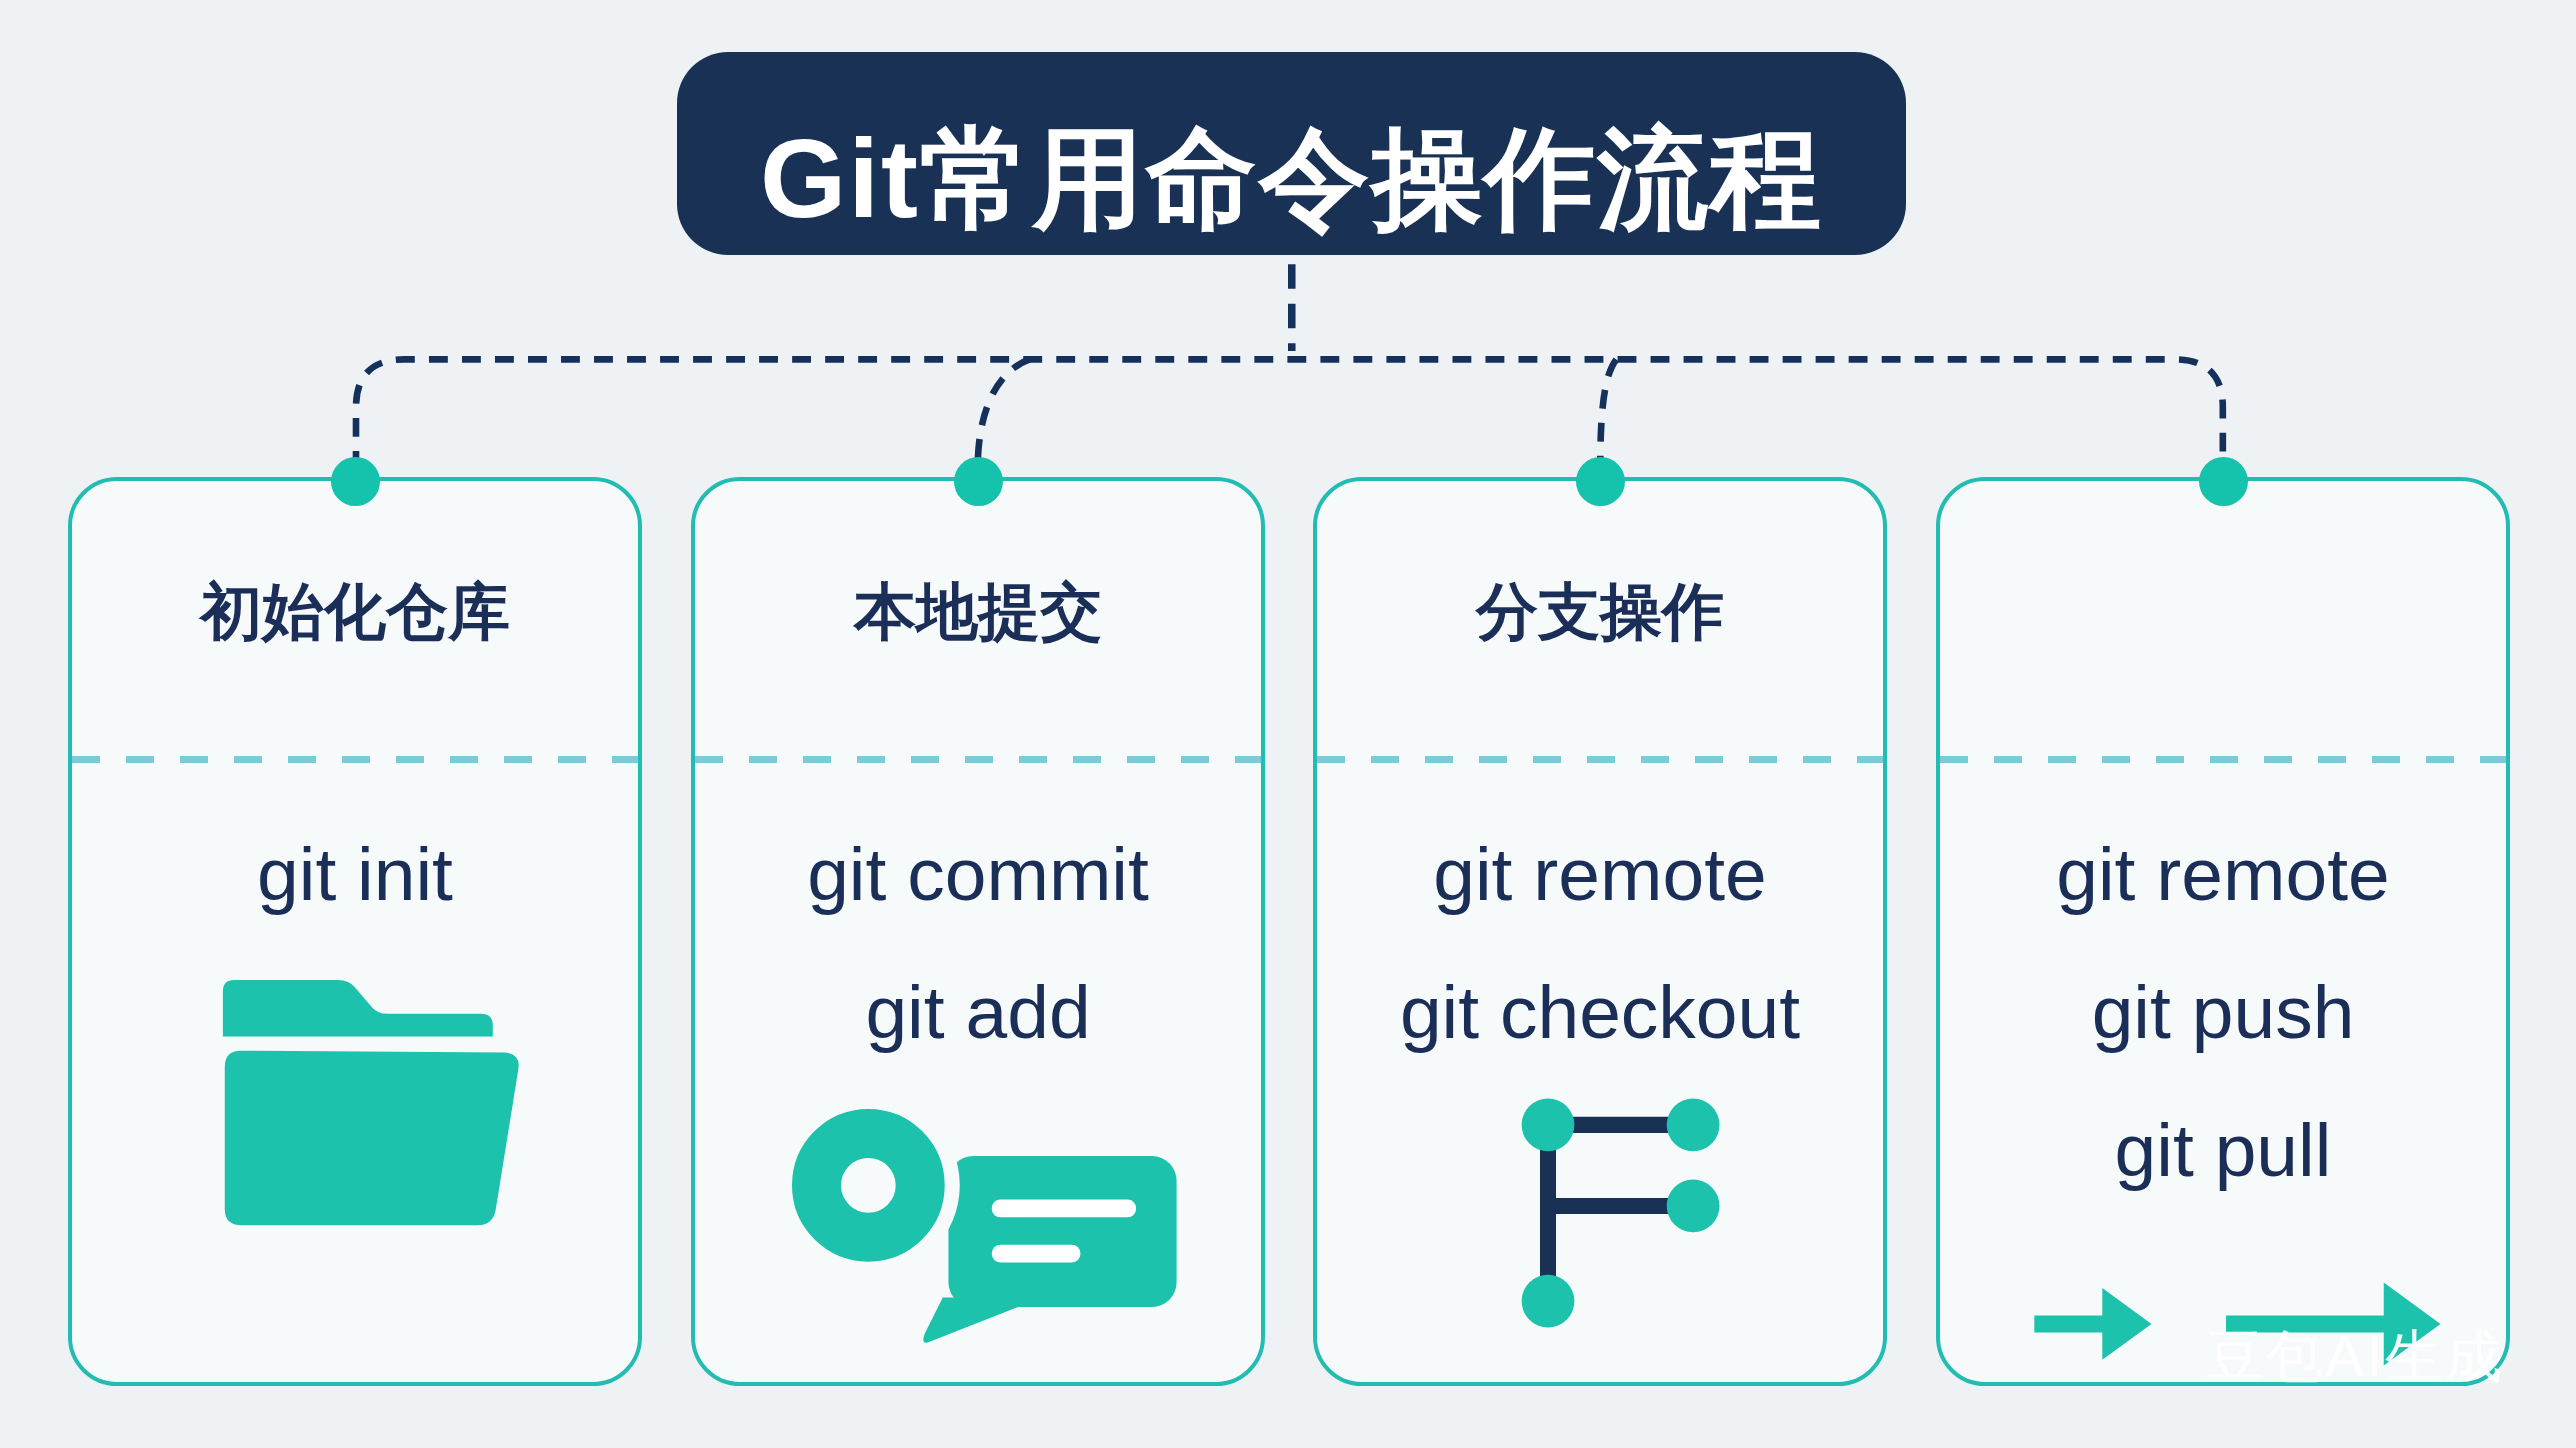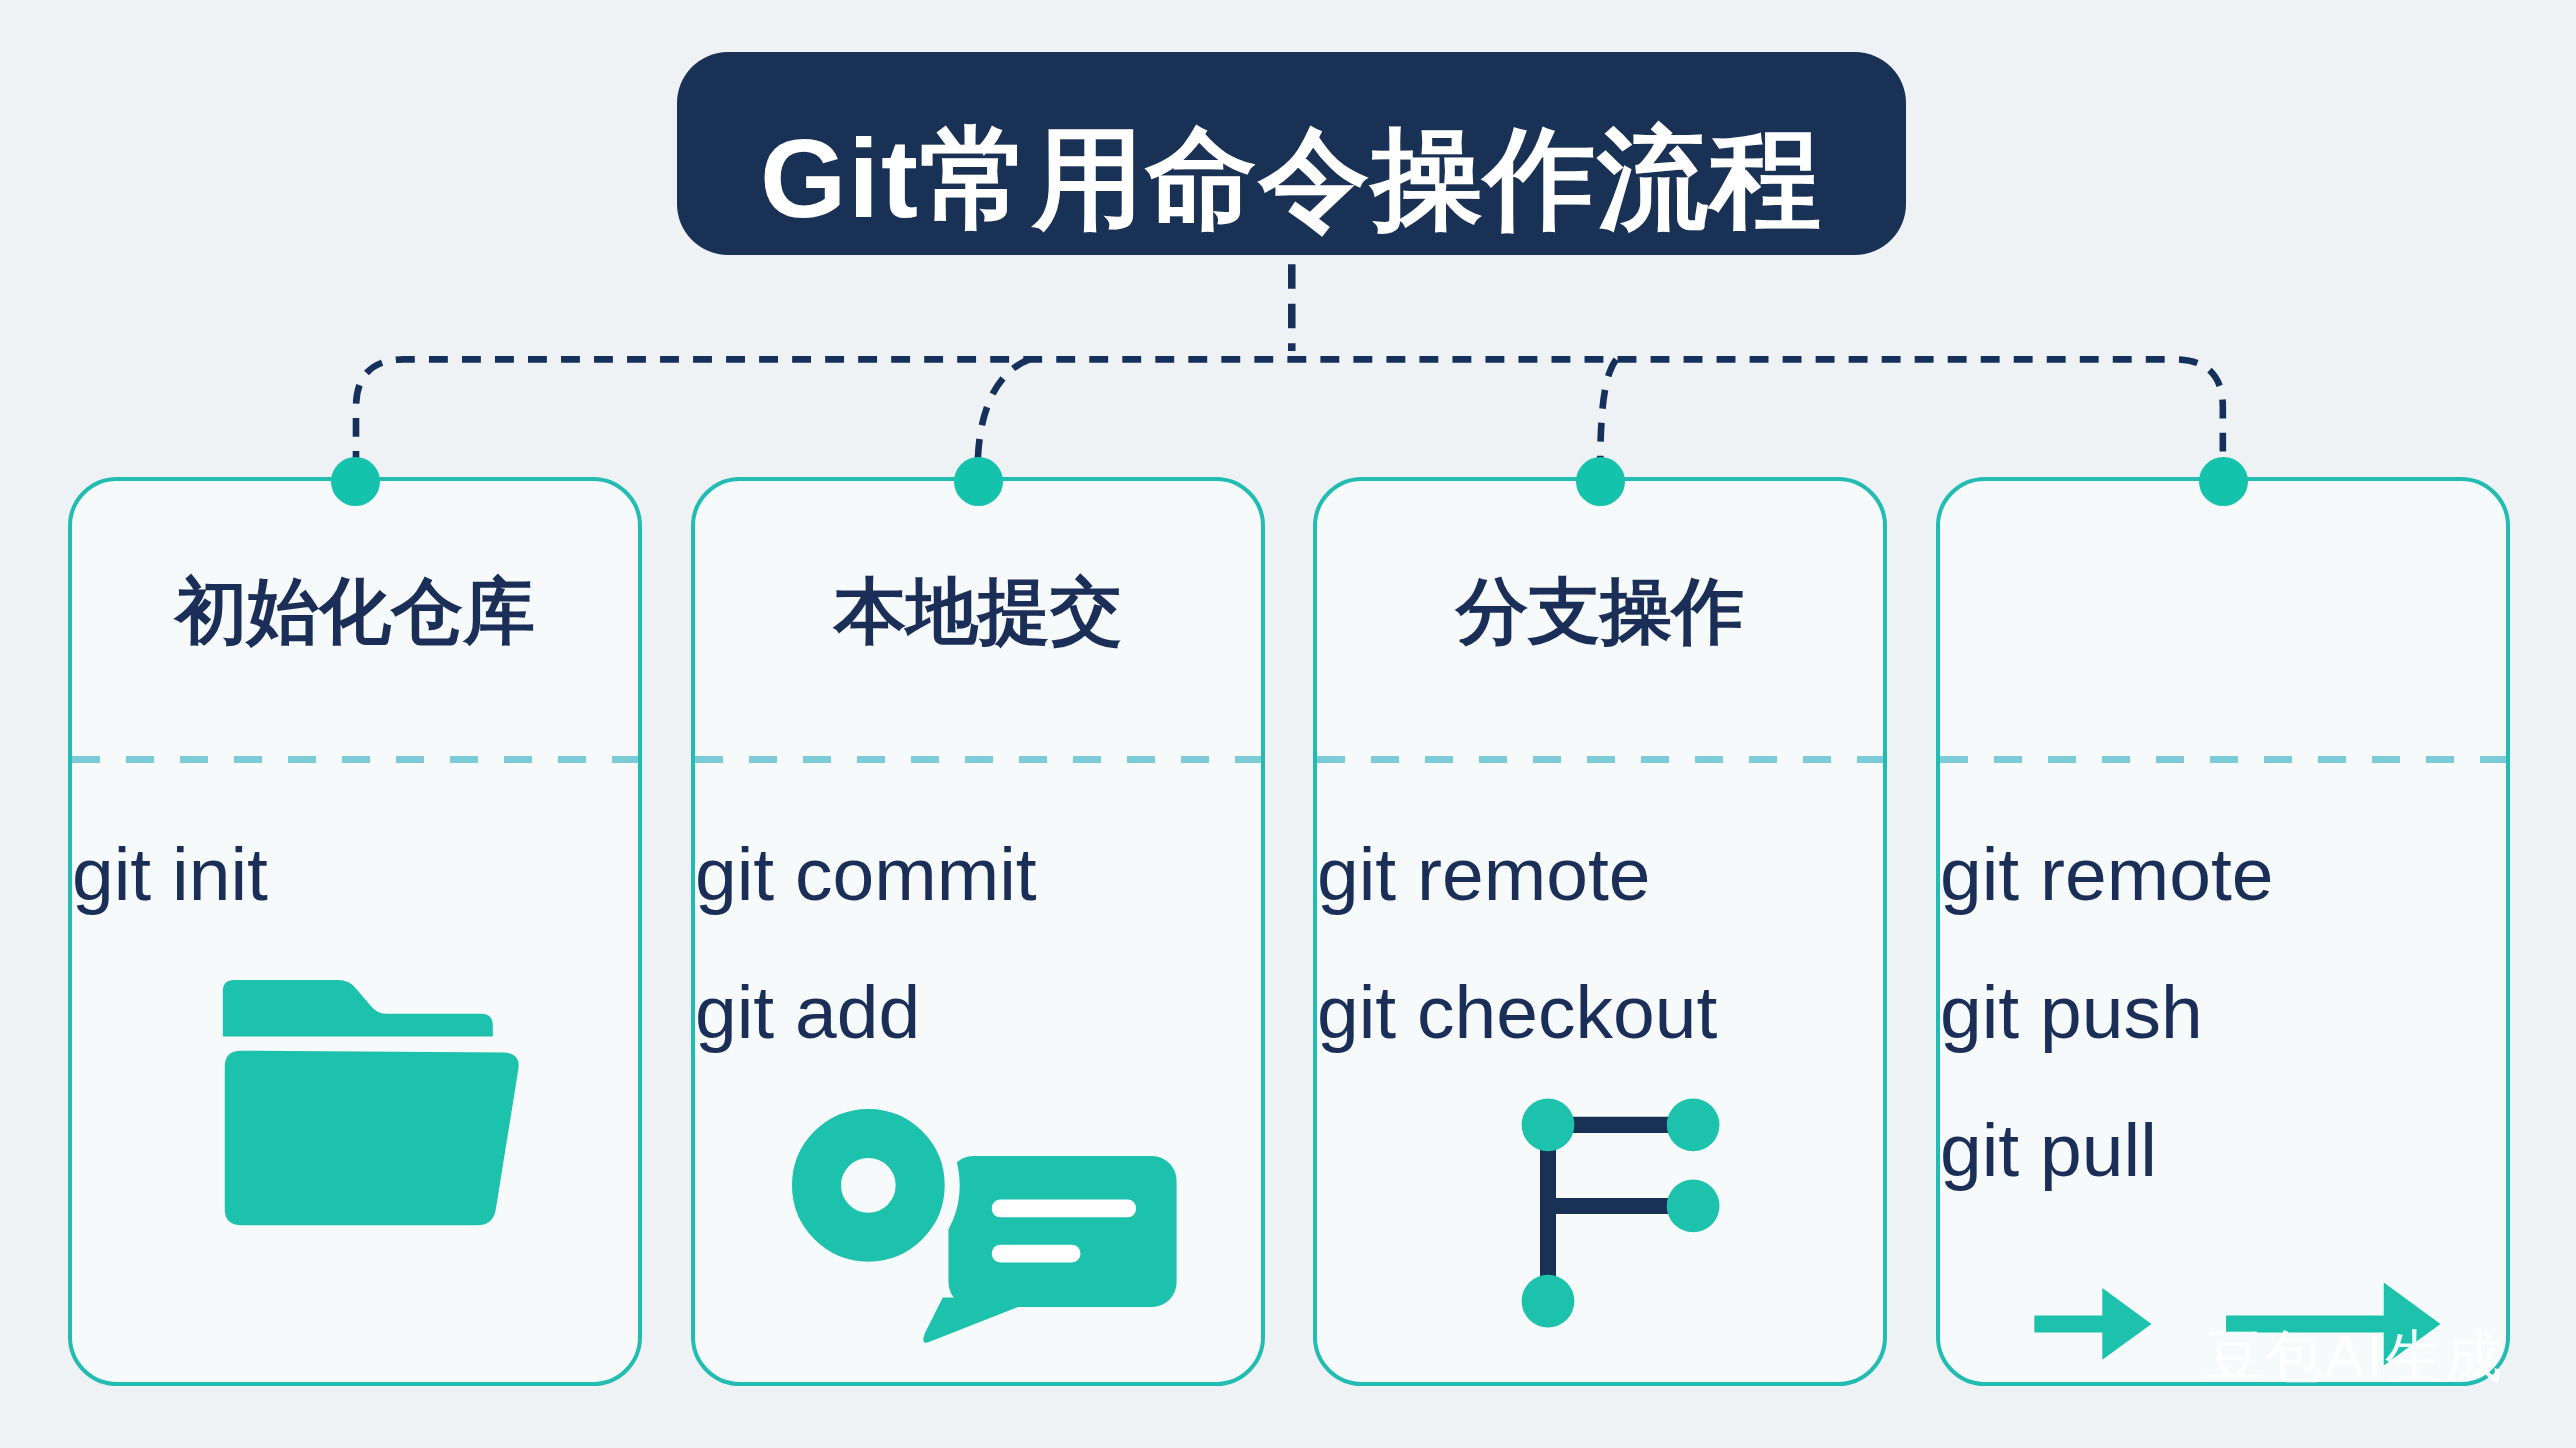--- a/index.html
+++ b/index.html
@@ -32,31 +32,31 @@
   }
   .card.c1{left:68px}.card.c2{left:691px}.card.c3{left:1313px}.card.c4{left:1936px}
   .dot{
     position:absolute;top:-24.5px;left:50%;margin-left:-24.5px;
     width:49px;height:49px;border-radius:50%;
     background:var(--dot-teal,#15c2ab);
   }
   .card-heading{
     position:absolute;top:75px;left:0;right:0;height:111px;
     display:flex;align-items:center;justify-content:center;
-    font-size:72px;font-weight:bold;color:var(--text-navy,#1b2e58);
+    font-size:62px;font-weight:bold;color:var(--text-navy,#1b2e58);
     white-space:nowrap;
   }
   .card-sep{
     position:absolute;top:275px;left:0;right:0;height:6.6px;
     background:repeating-linear-gradient(90deg,
       var(--separator-teal,#7bccd8) 0 28px,transparent 28px 54px);
   }
   .card-cmds{
     position:absolute;top:324px;left:0;right:0;
-    font-size:75px;line-height:138px;
+    text-align:center;font-size:75px;line-height:138px;
     color:var(--text-navy,#1b2e58);white-space:nowrap;
   }
   .icon-wrap{position:absolute;}
   .c1 .icon-wrap{left:149px;top:497px;}
   .c2 .icon-wrap{left:97px;top:623px;}
   .c3 .icon-wrap{left:196px;top:609px;}
   .c4 .icon-wrap{left:83px;top:788px;}
   
   .watermark{
     position:absolute;left:2206px;top:1319px;

